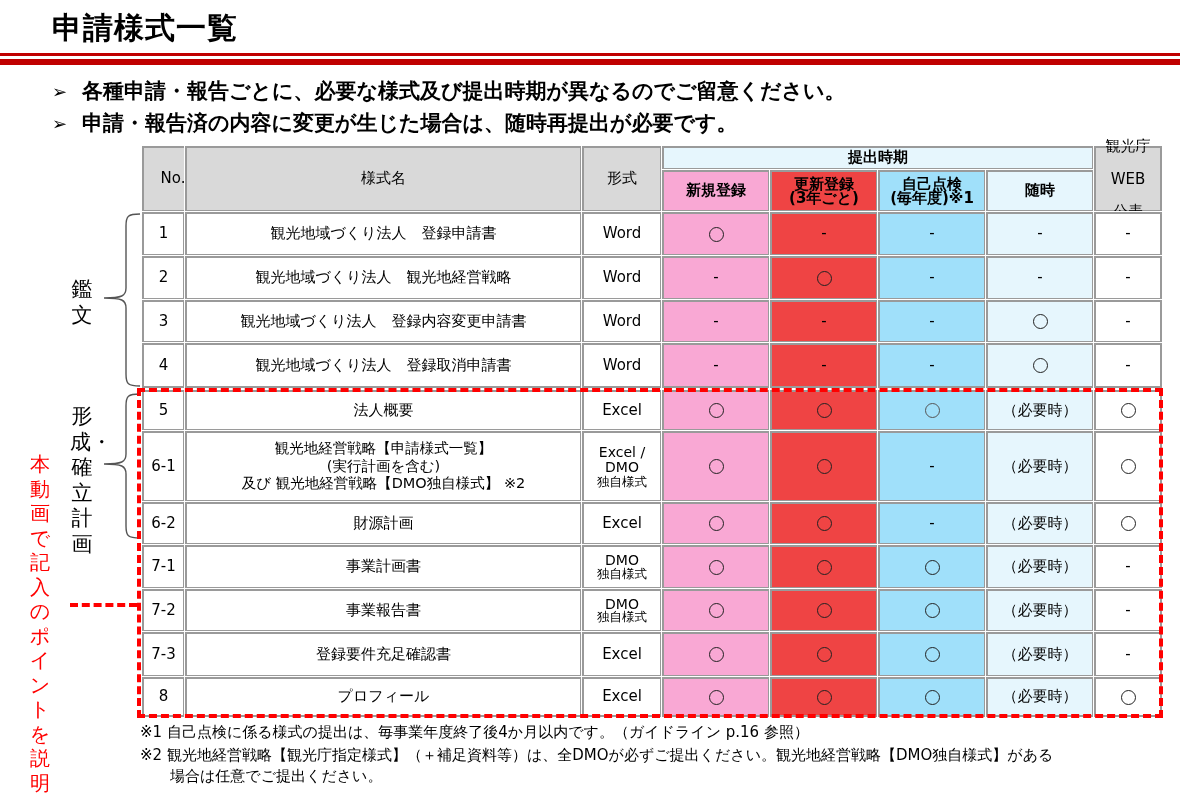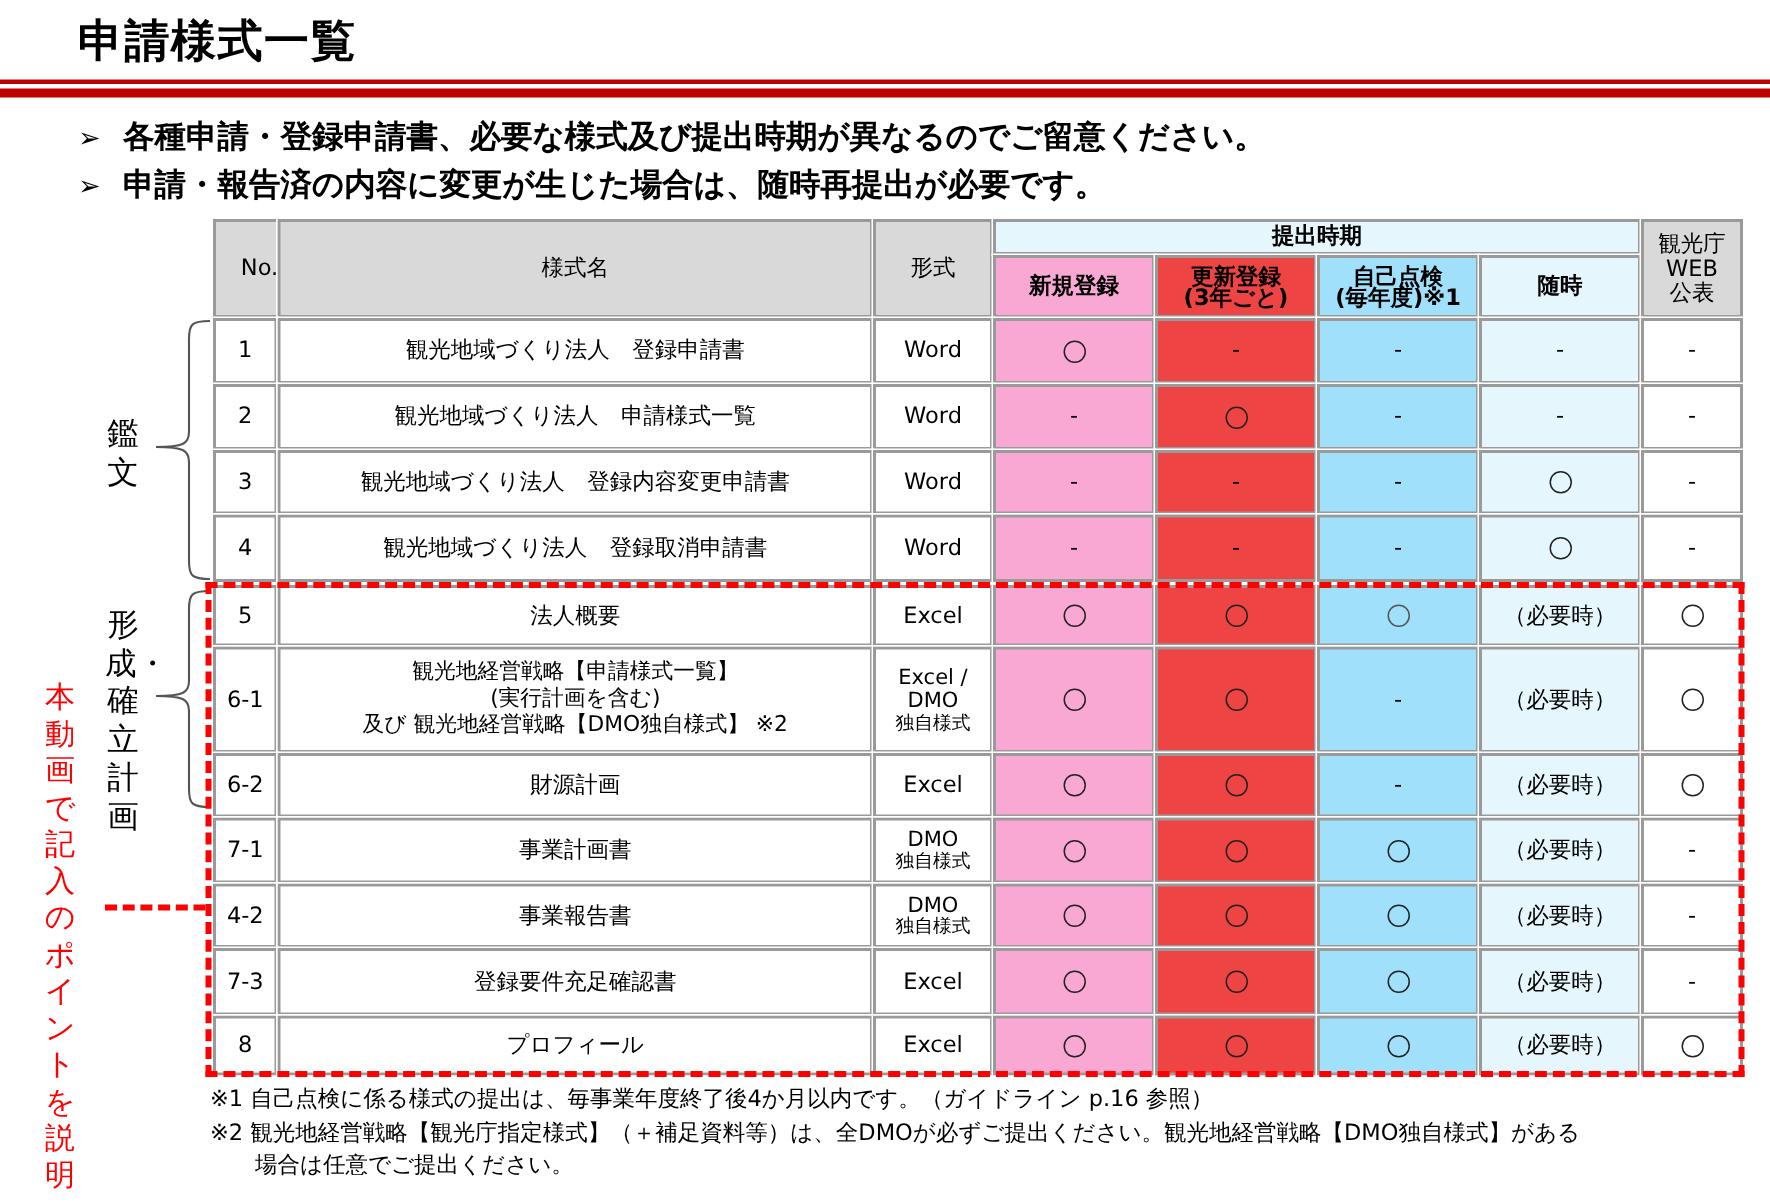--- a/index.html
+++ b/index.html
@@ -43,21 +43,21 @@
   .note { position:absolute; left:140px; font-size:15px; line-height:20px; white-space:nowrap; }
 </style>
 </head>
 <body>
 
 <div class="title">申請様式一覧</div>
 <div class="rule-thin"></div>
 <div class="rule-thick"></div>
 
 <div class="bullet" style="top:76px;">
-  <span class="arrow">➢</span><span>各種申請・登録申請書、必要な様式及び提出時期が異なるのでご留意ください。</span>
+  <span class="arrow">➢</span><span>各種申請・報告ごとに、必要な様式及び提出時期が異なるのでご留意ください。</span>
 </div>
 <div class="bullet" style="top:108px;">
   <span class="arrow">➢</span><span>申請・報告済の内容に変更が生じた場合は、随時再提出が必要です。</span>
 </div>
 
 <div class="tbl">
 
   <div class="cell hdr-gray" style="left:0;top:0;width:62px;height:66px;">No.</div>
   <div class="cell hdr-gray" style="left:43px;top:0;width:397px;height:66px;">様式名</div>
   <div class="cell hdr-gray" style="left:440px;top:0;width:80px;height:66px;">形式</div>
@@ -65,39 +65,39 @@
   <div class="cell hdr-sub c-new" style="left:520px;top:24px;width:108px;height:42px;">新規登録</div>
   <div class="cell hdr-sub c-upd" style="left:628px;top:24px;width:108px;height:42px;flex-direction:column;line-height:0.95;">
     <span>更新登録</span>
     <span>(3年ごと)</span>
   </div>
   <div class="cell hdr-sub c-self" style="left:736px;top:24px;width:108px;height:42px;flex-direction:column;line-height:0.95;">
     <span>自己点検</span>
     <span>(毎年度)※1</span>
   </div>
   <div class="cell hdr-sub c-any" style="left:844px;top:24px;width:108px;height:42px;">随時</div>
-  <div class="cell hdr-gray" style="left:952px;top:0;width:68px;height:66px;flex-direction:column;font-size:15px;line-height:1.12;">
+  <div class="cell hdr-gray" style="left:952px;top:0;width:68px;height:66px;flex-direction:column;font-size:15px;line-height:1.12;gap:16px;">
     <span>観光庁</span>
     <span>WEB</span>
     <span>公表</span>
   </div>
 
   <div class="cell c-white" style="left:0;top:66px;width:43px;height:44px;">1</div>
   <div class="cell c-white" style="left:43px;top:66px;width:397px;height:44px;">観光地域づくり法人　登録申請書</div>
   <div class="cell c-white" style="left:440px;top:66px;width:80px;height:44px;">Word</div>
   <div class="cell c-new" style="left:520px;top:66px;width:108px;height:44px;">
       <span class="circle"></span>
     </div>
   <div class="cell c-upd" style="left:628px;top:66px;width:108px;height:44px;">-</div>
   <div class="cell c-self" style="left:736px;top:66px;width:108px;height:44px;">-</div>
   <div class="cell c-any" style="left:844px;top:66px;width:108px;height:44px;">-</div>
   <div class="cell c-web" style="left:952px;top:66px;width:68px;height:44px;">-</div>
 
   <div class="cell c-white" style="left:0;top:110px;width:43px;height:44px;">2</div>
-  <div class="cell c-white" style="left:43px;top:110px;width:397px;height:44px;">観光地域づくり法人　申請様式一覧</div>
+  <div class="cell c-white" style="left:43px;top:110px;width:397px;height:44px;">観光地域づくり法人　観光地経営戦略</div>
   <div class="cell c-white" style="left:440px;top:110px;width:80px;height:44px;">Word</div>
   <div class="cell c-new" style="left:520px;top:110px;width:108px;height:44px;">-</div>
   <div class="cell c-upd" style="left:628px;top:110px;width:108px;height:44px;">
       <span class="circle"></span>
     </div>
   <div class="cell c-self" style="left:736px;top:110px;width:108px;height:44px;">-</div>
   <div class="cell c-any" style="left:844px;top:110px;width:108px;height:44px;">-</div>
   <div class="cell c-web" style="left:952px;top:110px;width:68px;height:44px;">-</div>
 
   <div class="cell c-white" style="left:0;top:154px;width:43px;height:43px;">3</div>
@@ -188,21 +188,21 @@
     </div>
   <div class="cell c-upd" style="left:628px;top:399px;width:108px;height:44px;">
       <span class="circle"></span>
     </div>
   <div class="cell c-self" style="left:736px;top:399px;width:108px;height:44px;">
       <span class="circle"></span>
     </div>
   <div class="cell c-any" style="left:844px;top:399px;width:108px;height:44px;">（必要時）</div>
   <div class="cell c-web" style="left:952px;top:399px;width:68px;height:44px;">-</div>
 
-  <div class="cell c-white" style="left:0;top:443px;width:43px;height:43px;">4-2</div>
+  <div class="cell c-white" style="left:0;top:443px;width:43px;height:43px;">7-2</div>
   <div class="cell c-white" style="left:43px;top:443px;width:397px;height:43px;">事業報告書</div>
   <div class="cell c-white fmt-stack" style="left:440px;top:443px;width:80px;height:43px;flex-direction:column;line-height:0.98;">
     <span>DMO</span>
     <span class="s">独自様式</span>
   </div>
   <div class="cell c-new" style="left:520px;top:443px;width:108px;height:43px;">
       <span class="circle"></span>
     </div>
   <div class="cell c-upd" style="left:628px;top:443px;width:108px;height:43px;">
       <span class="circle"></span>

